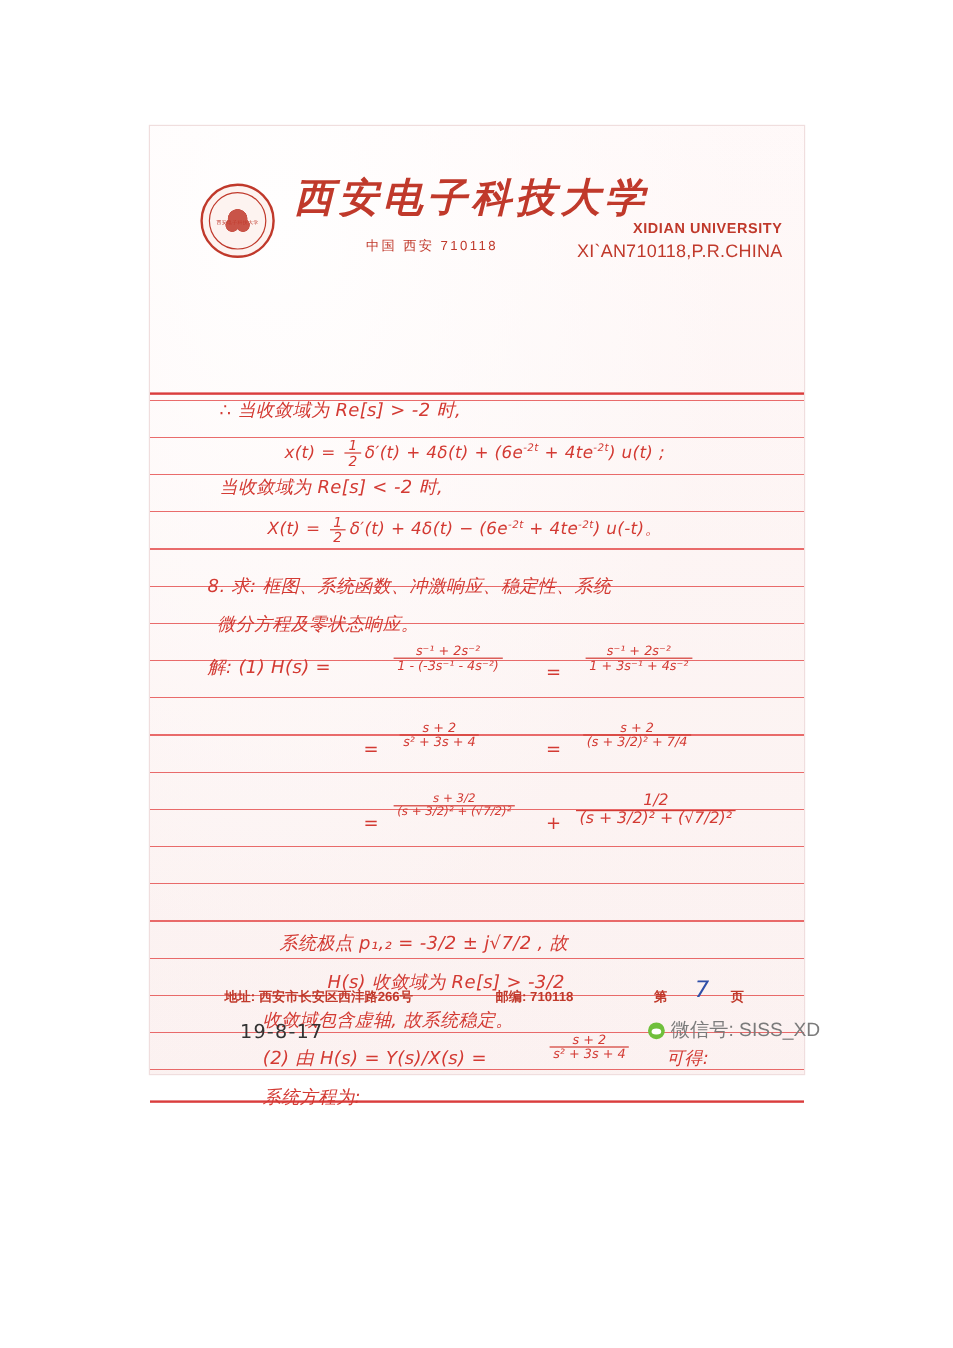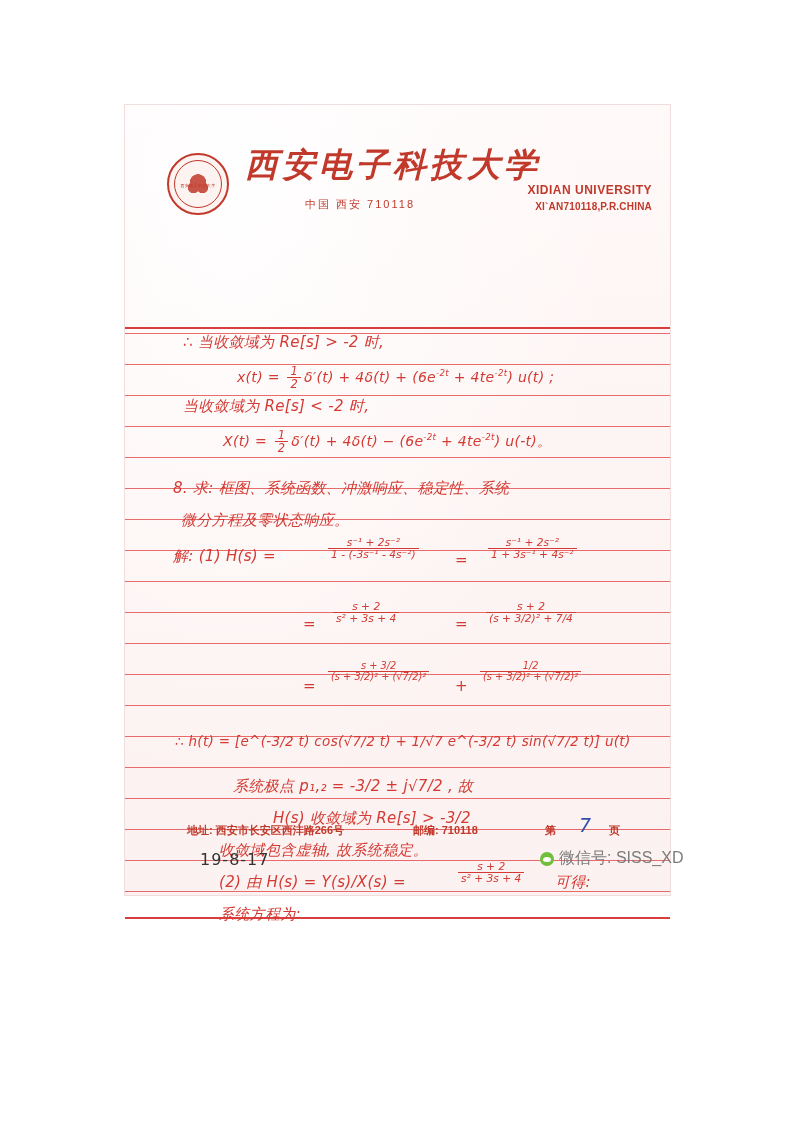--- a/index.html
+++ b/index.html
@@ -131,22 +131,22 @@
     font-size: 12px;
     font-weight: bold;
     color: #c0392b;
     letter-spacing: 0.5px;
     white-space: nowrap;
   }
   .univ-addr-en {
     position: absolute;
     right: 18px;
     top: 96px;
-    font-size: 10px;
-    font-weight: bold;
+    font-size: 15px;
+    font-weight: normal;
     color: #c0392b;
     letter-spacing: 0.2px;
     white-space: nowrap;
     margin-left: 12px;
   }
 
   
   .footer-addr {
     position: absolute;
     left: 62px;
@@ -322,28 +322,27 @@
   </div>
 
   <div class="hand hw-line" style="left:178px; top:572px;">=</div>
   <div class="hand" style="left:200px; top:556px; font-size:12px;">
     <span class="frac">
       <span class="num">s + 3/2</span>
       <span class="den">(s + 3/2)² + (√7/2)²</span>
     </span>
   </div>
   <div class="hand hw-line" style="left:330px; top:572px;">+</div>
-  <div class="hand" style="left:352px; top:556px; font-size:12px;">
+  <div class="hand" style="left:352px; top:556px; font-size:16px;">
     <span class="frac">
       <span class="num">1/2</span>
       <span class="den">(s + 3/2)² + (√7/2)²</span>
     </span>
   </div>
 
-  <div class="hand hw-line" style="left:50px; top:628px; font-size:13.5px;">∴ h(t) = [e^(-3/2 t) cos(√7/2 t) + 1/√7 e^(-3/2 t) sin(√7/2 t)] u(t)</div>
 
   <div class="hand hw-line" style="left:108px; top:672px;">系统极点 p₁,₂ = -3/2 ± j√7/2 , 故</div>
   <div class="hand hw-line" style="left:148px; top:704px;">H(s) 收敛域为 Re[s] &gt; -3/2</div>
   <div class="hand hw-line" style="left:94px; top:736px;">收敛域包含虚轴, 故系统稳定。</div>
 
   <div class="hand hw-line" style="left:94px; top:768px;">(2) 由 H(s) = Y(s)/X(s) =</div>
   <div class="hand" style="left:330px; top:756px; font-size:13px;">
     <span class="frac">
       <span class="num">s + 2</span>
       <span class="den">s² + 3s + 4</span>

